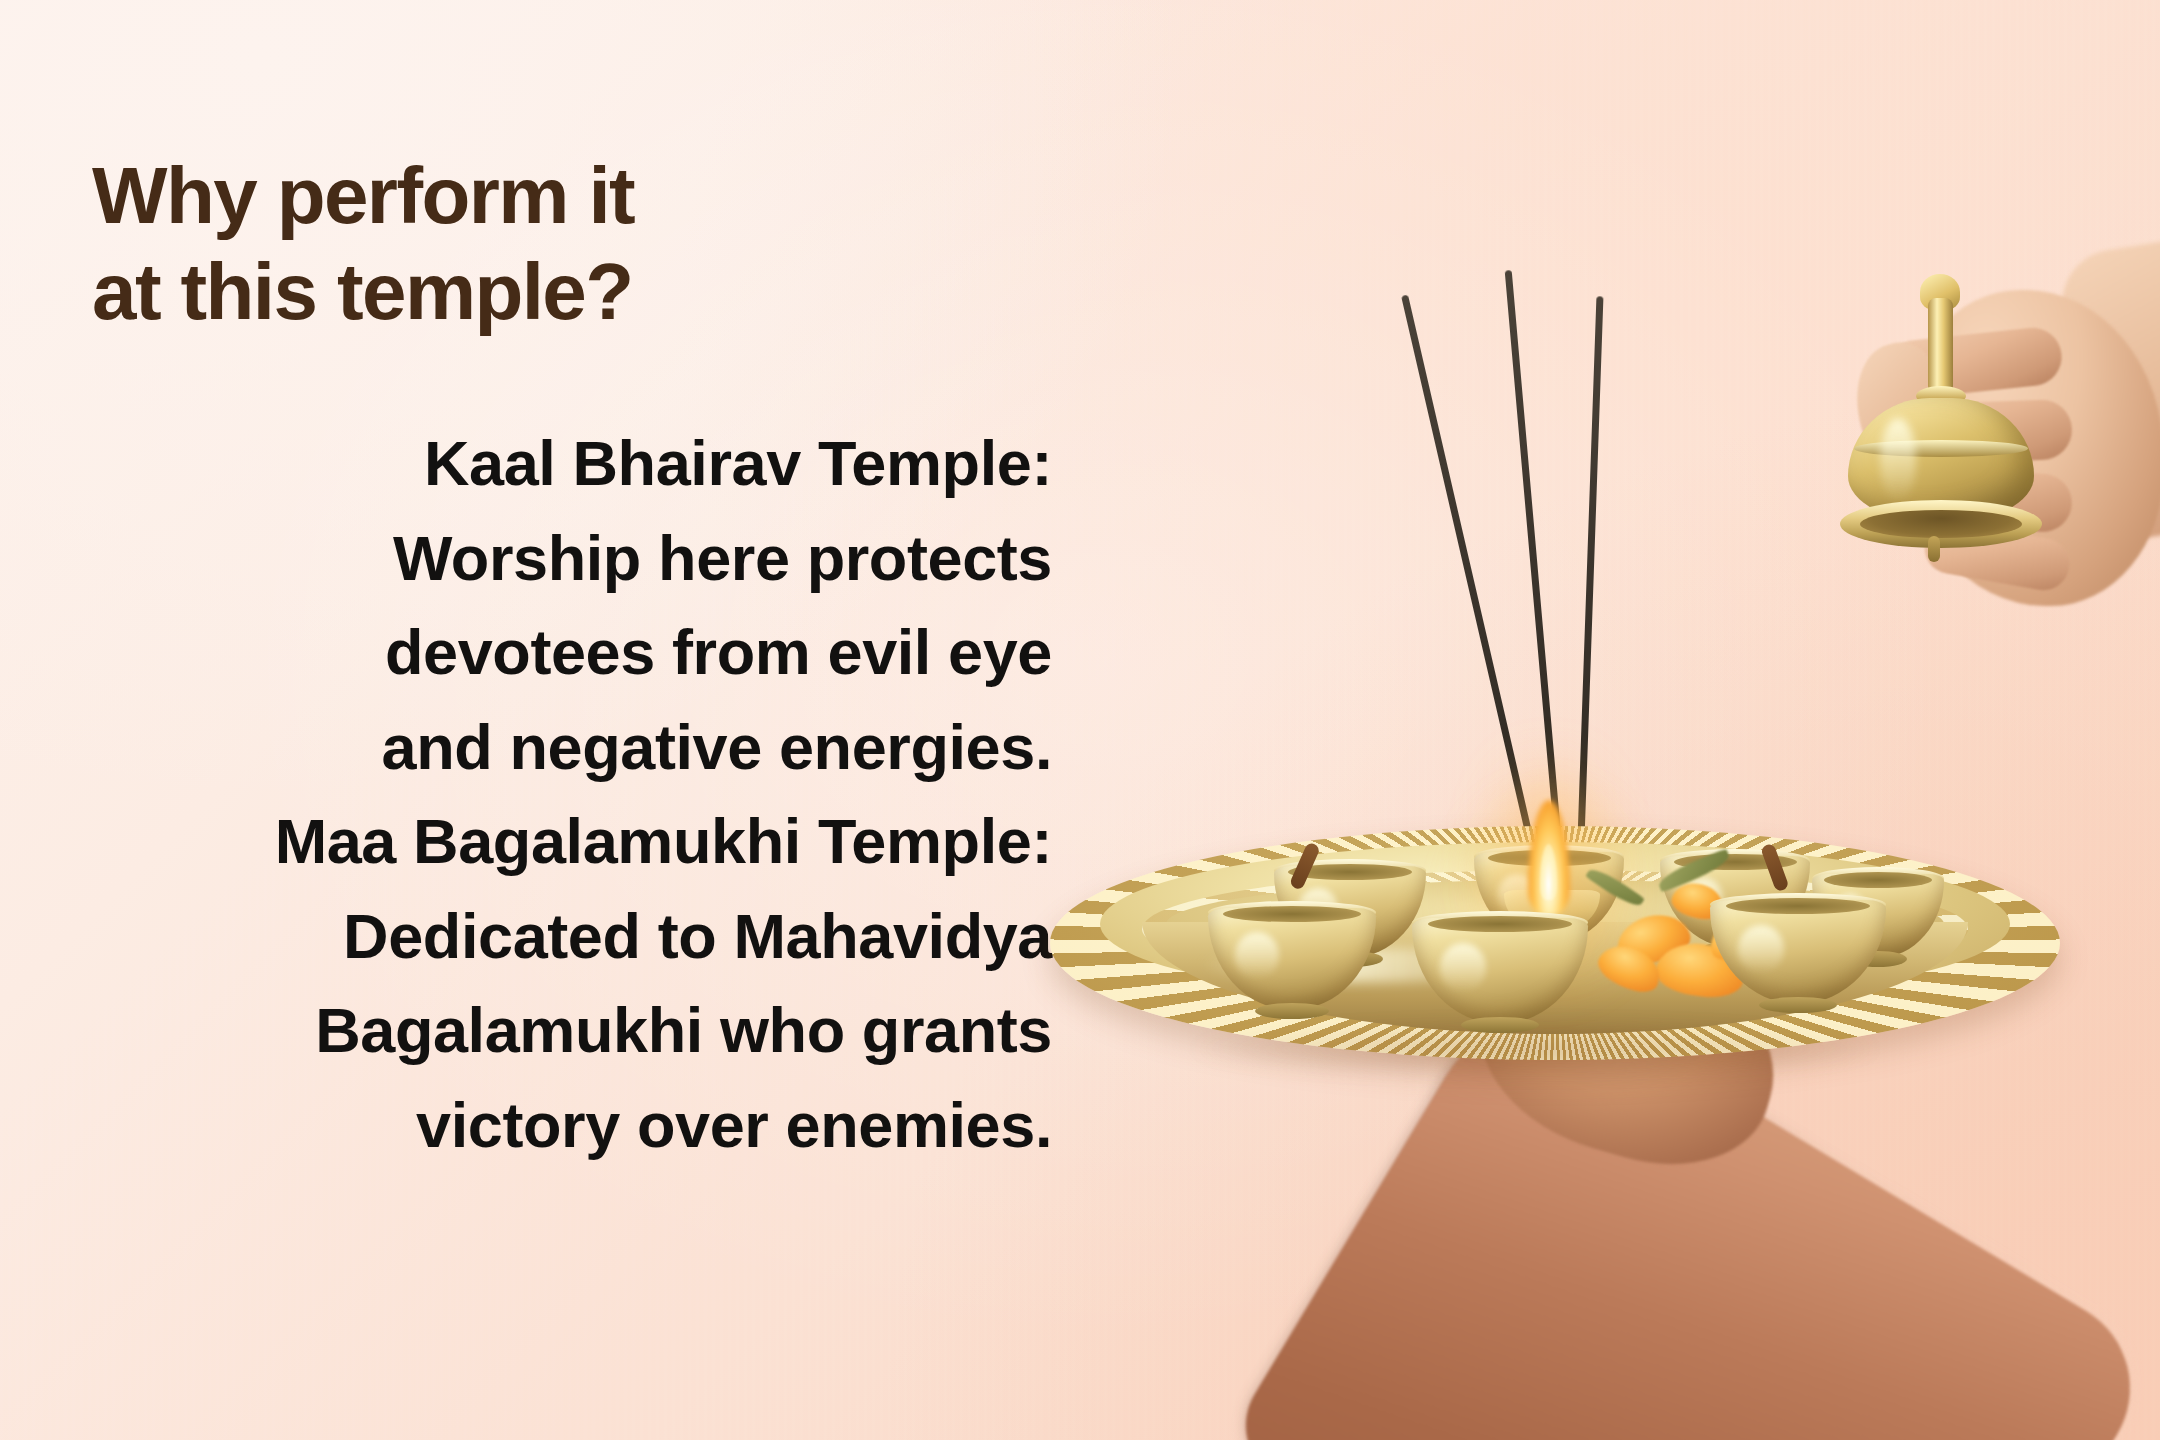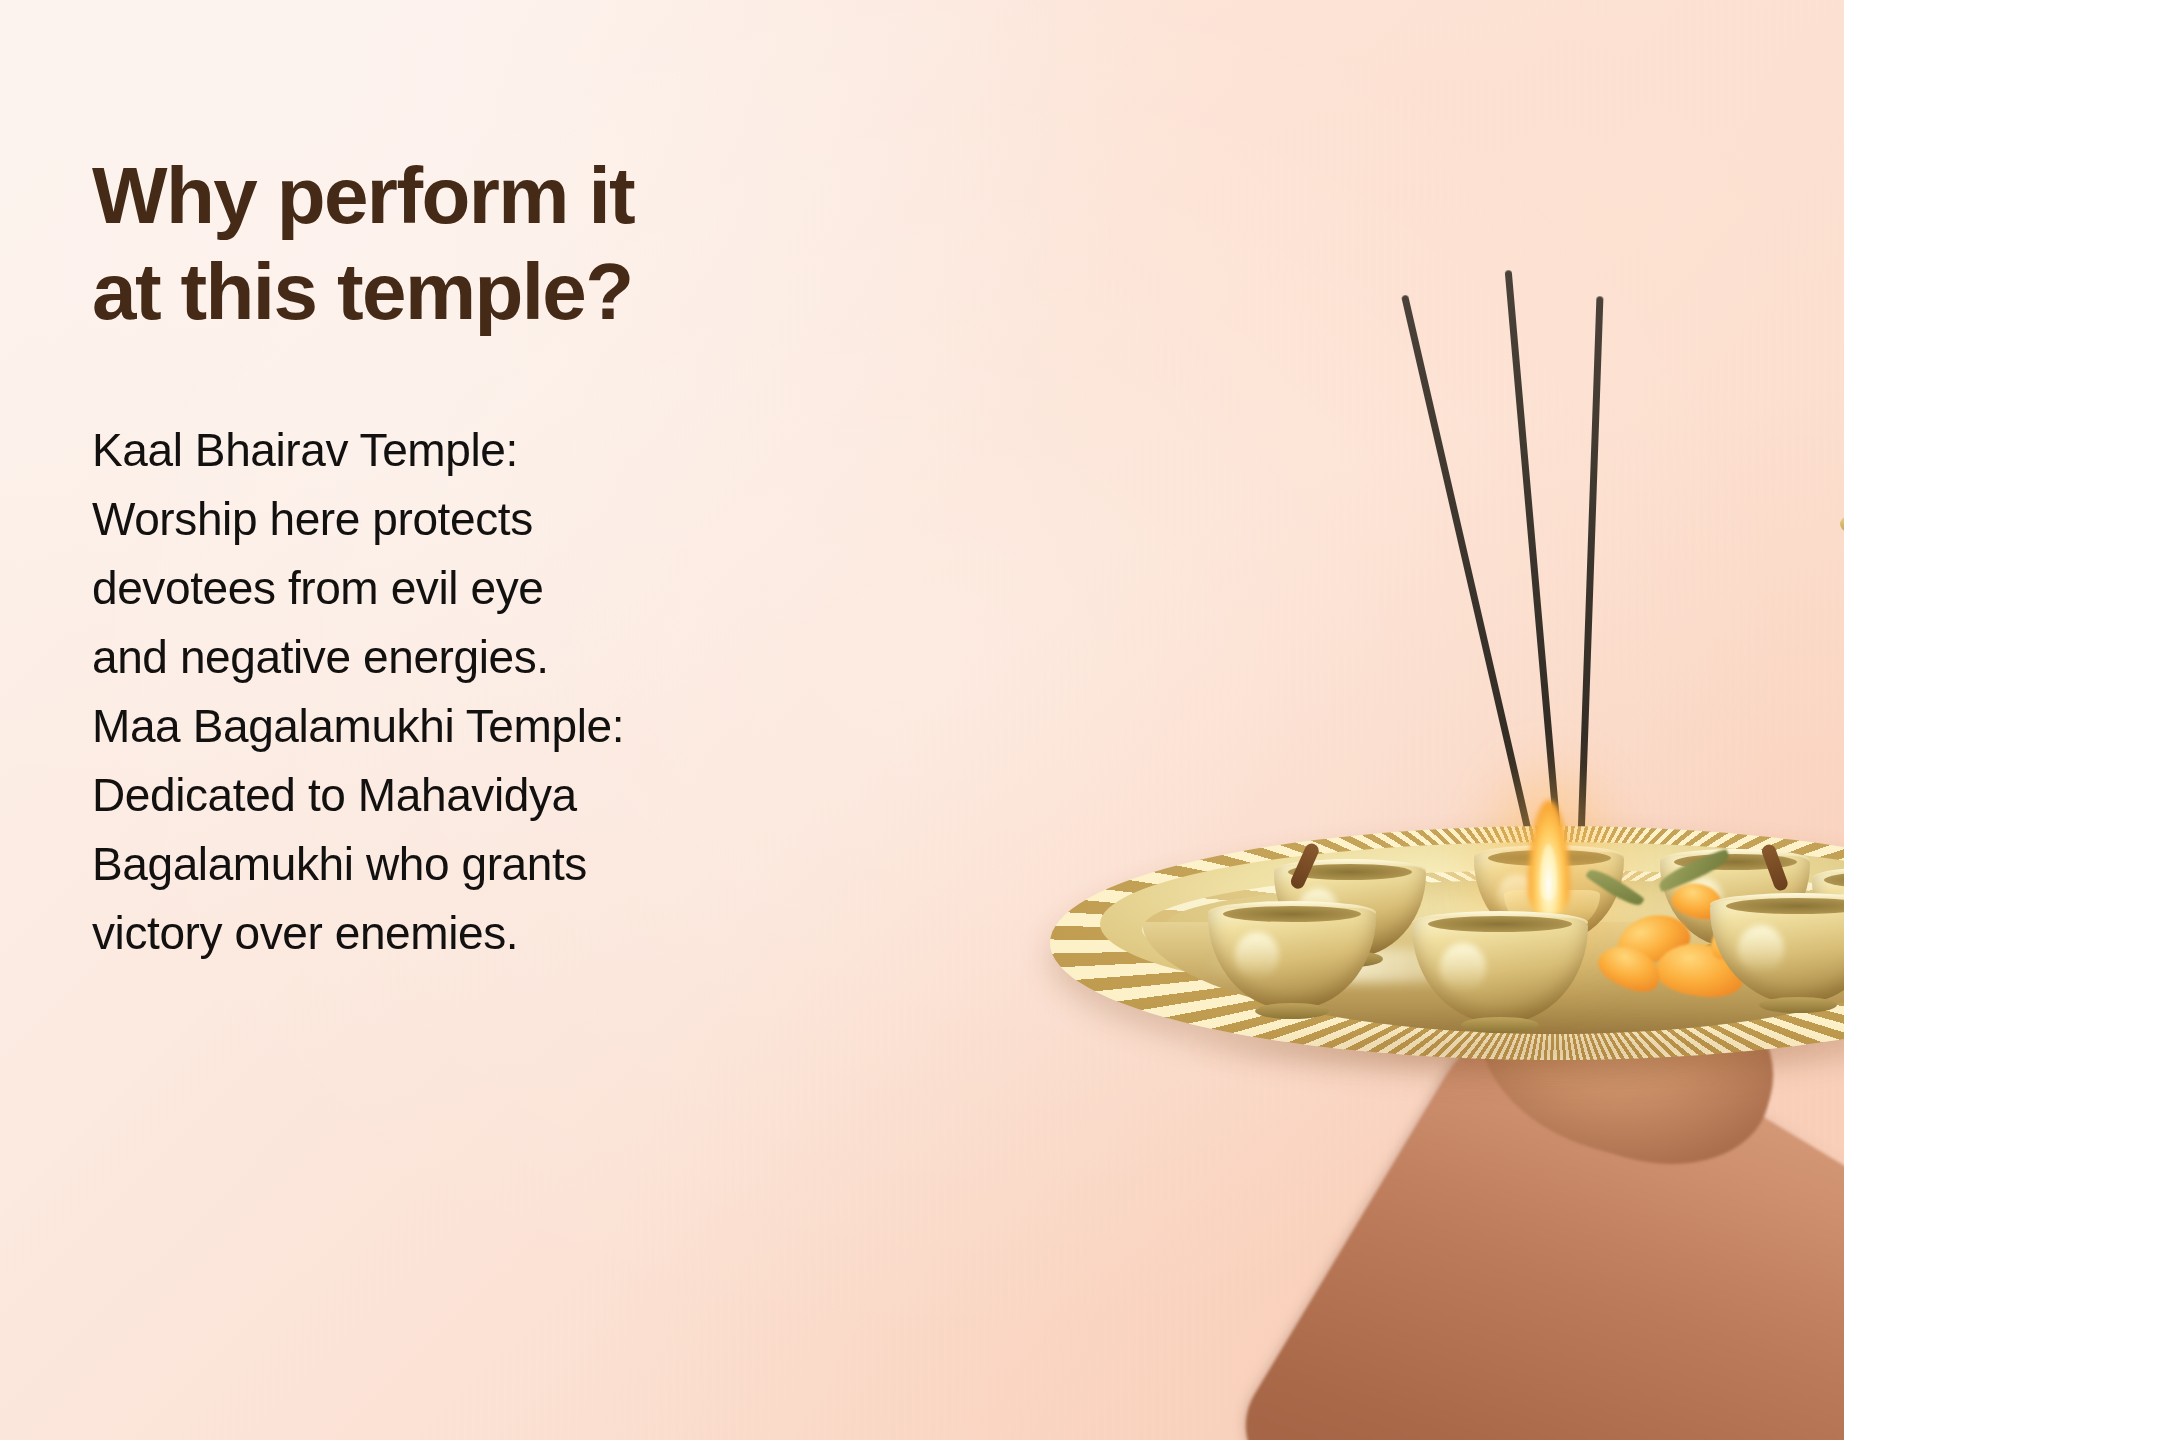--- a/index.html
+++ b/index.html
@@ -7,21 +7,21 @@
 
   html,body{
     width:2160px; height:1440px;
     overflow:hidden;
     font-family:"Liberation Sans", sans-serif;
   }
 
   
   #slide{
     position:relative;
-    width:1844px; height:1440px;
+    width:2160px; height:1440px;
     overflow:hidden;
     background:
       radial-gradient(ellipse 1500px 1200px at 12% 4%,  #fdf3ee 0%, rgba(253,243,238,0) 62%),
       radial-gradient(ellipse 1700px 1500px at 96% 100%, #f9cdb6 0%, rgba(249,205,182,0) 70%),
       radial-gradient(ellipse 1400px 1100px at 78% 22%, #fde0d0 0%, rgba(253,224,208,0) 72%),
       linear-gradient(135deg, #fdf2ec 0%, #fcece3 28%, #fbe1d3 58%, #f9d6c3 82%, #f7cdb8 100%);
   }
   
   #bg-texture{
     position:absolute; inset:0;
@@ -49,26 +49,27 @@
     color:#452b17;
     font-size:80px;
     font-weight:800;
     line-height:1.20;
     letter-spacing:-1.6px;
     white-space:pre-line;
   }
   #body-copy{
     margin-top:76px;
     color:#121110;
-    font-size:46px;
-    font-weight:400;
+    font-size:63px;
+    font-weight:700;
     line-height:1.50;
     letter-spacing:-0.4px;
     white-space:pre-line;
     max-width:960px;
+    text-align:right;
   }
 
   
   #photo{
     position:absolute;
     left:1060px; top:0;
     width:1100px; height:1440px;
   }
 
   

